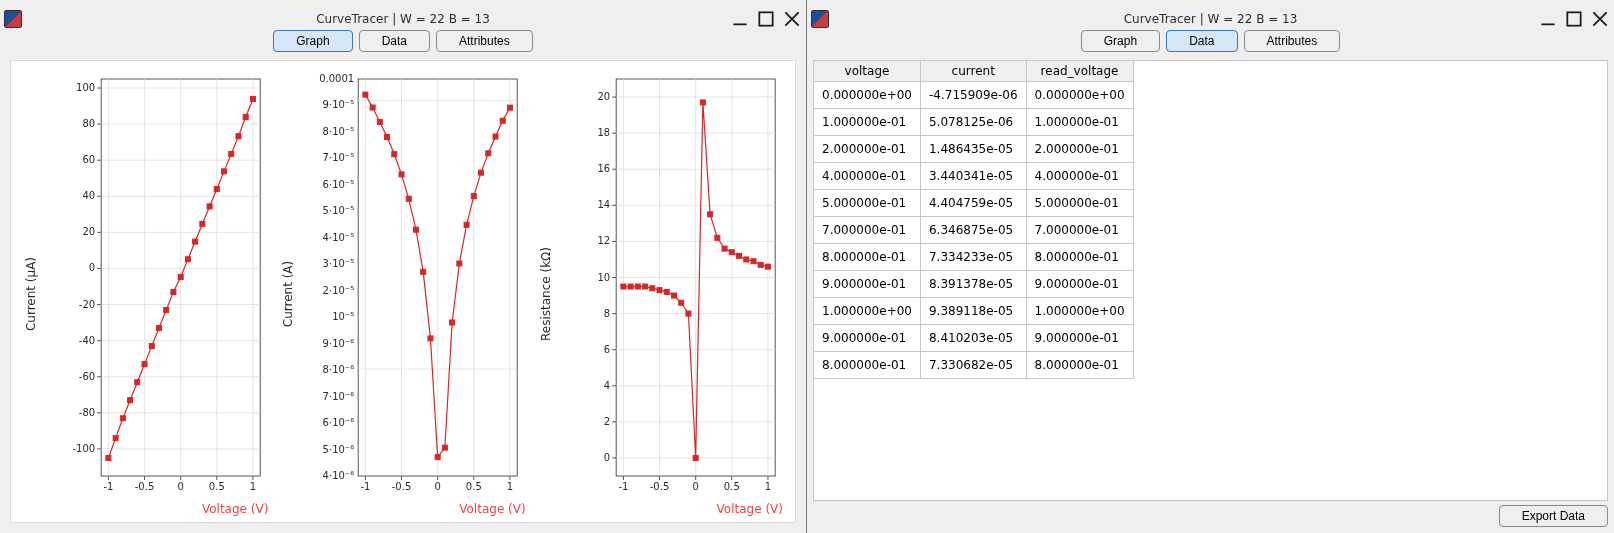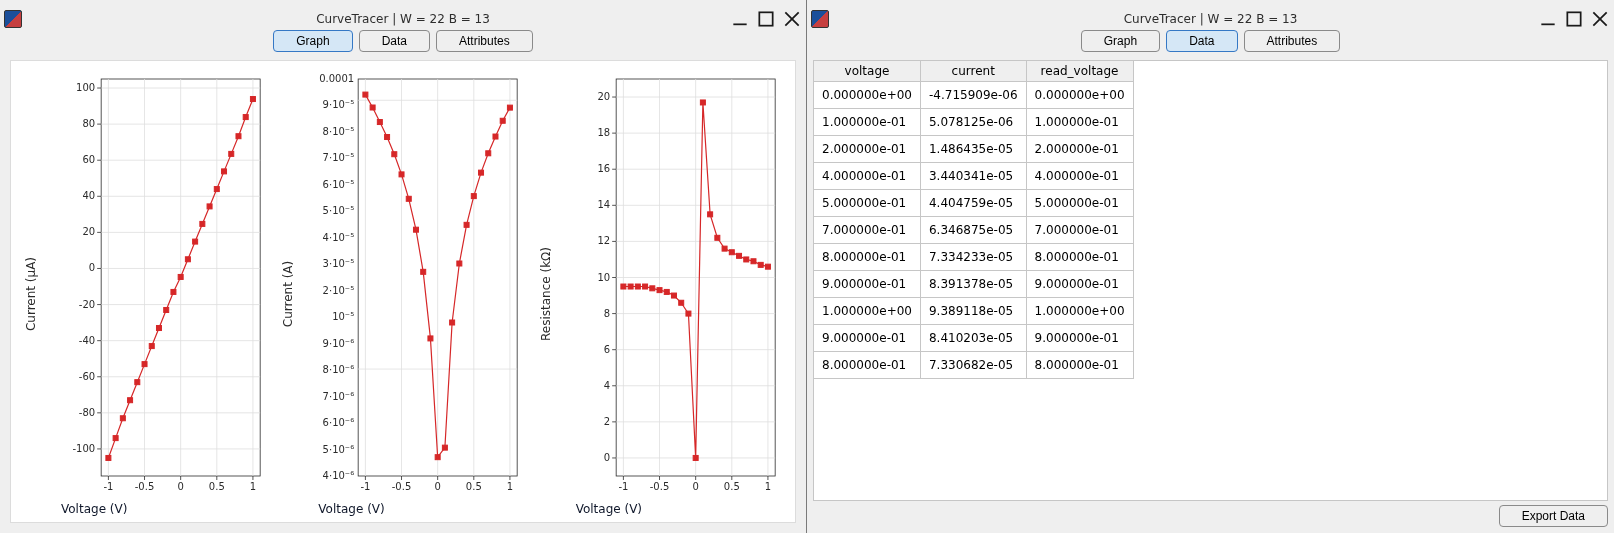--- a/index.html
+++ b/index.html
@@ -107,23 +107,23 @@
     height: 100%;
     display: flex;
     flex-direction: column;
   }
   .plot-box {
     flex: 1;
     min-height: 0;
     position: relative;
   }
   .xlabel {
-    text-align: left;
+    text-align: right;
     font-size: 12px;
-    color: #0f172a;
+    color: #ef4444;
     padding-top: 4px;
   }
   .ylabel {
     position: absolute;
     left: 0;
     top: 50%;
     transform: translate(-50%, -50%) rotate(-90deg);
     transform-origin: center;
     font-size: 12px;
     color: #2b2b2b;

